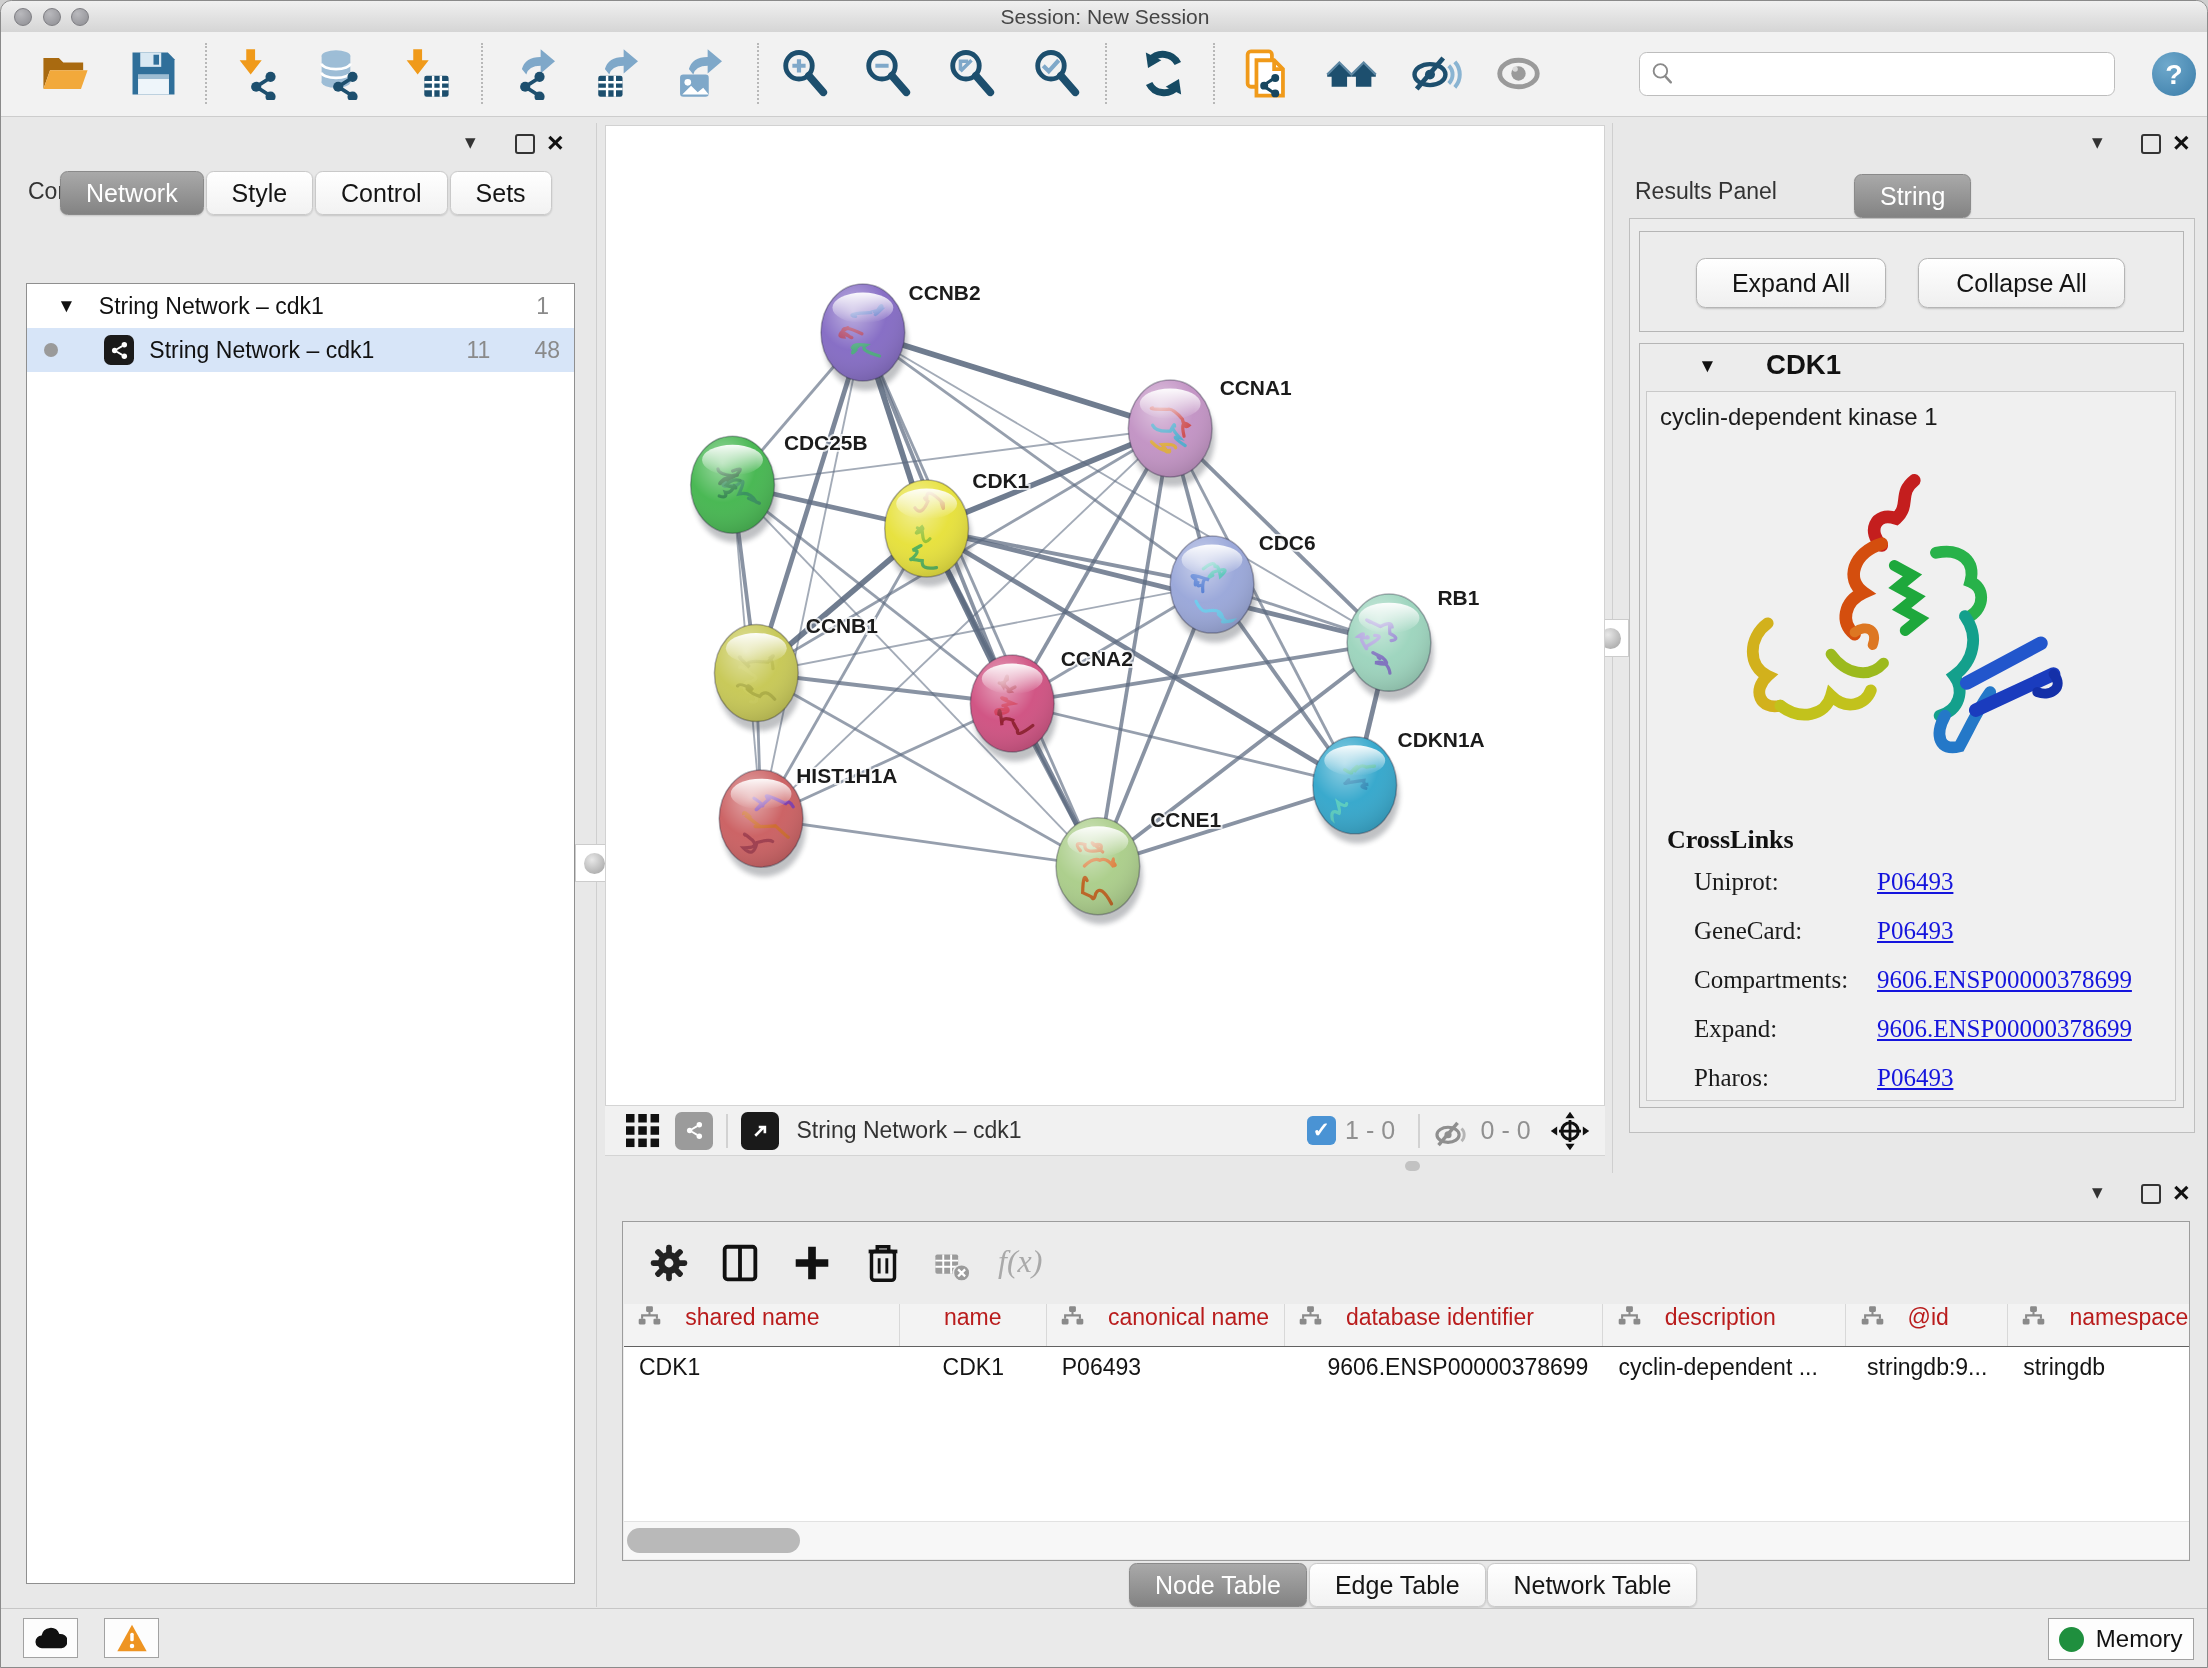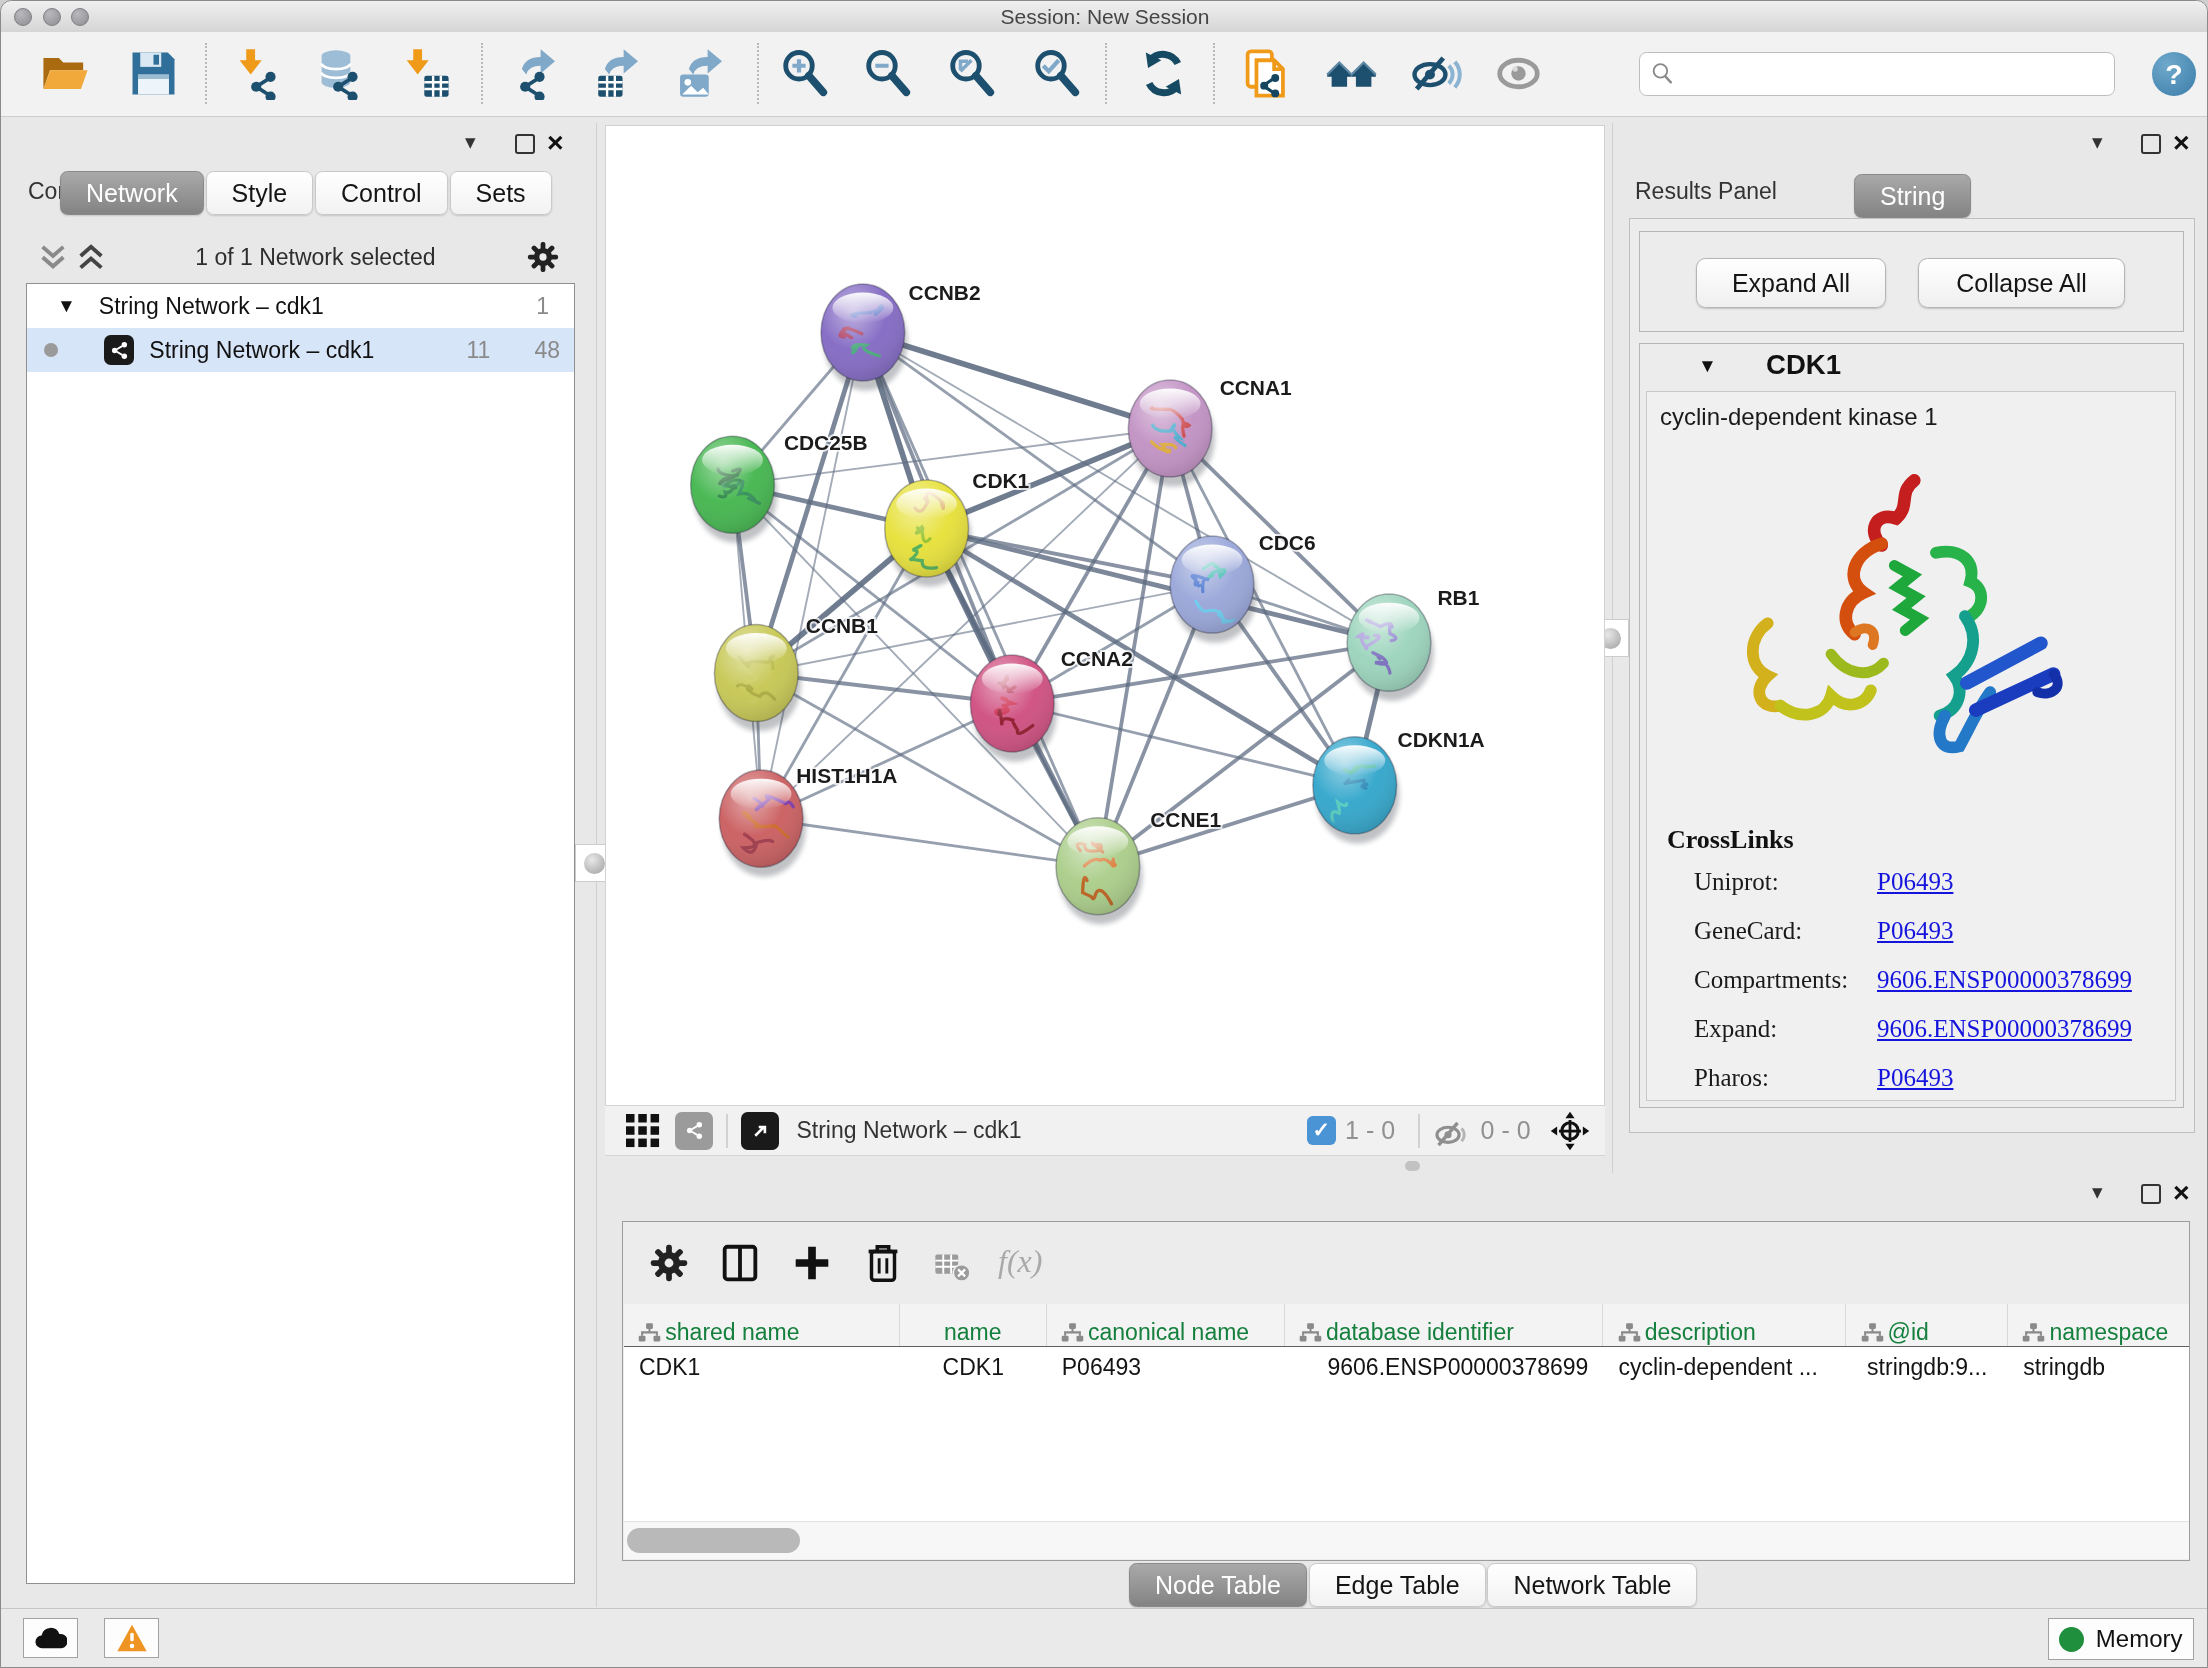--- a/index.html
+++ b/index.html
@@ -75,21 +75,21 @@
   .xlrow{display:flex;height:49px;align-items:center;font:25px "Liberation Serif",serif;color:#1a1a1a;}
   .xlrow .lab{width:183px;}
   .xlrow a{color:#1414dd;text-decoration:underline;}
   
   .tp-box{left:621px;top:1220px;width:1568px;height:340px;background:#ececec;border:1.9px solid #9c9c9c;box-sizing:border-box;}
   .tpi{position:absolute;top:1239px;width:46px;height:46px;}
   .tpi svg{width:100%;height:100%;}
   .fx{font:italic 32px "Liberation Serif",serif;color:#a9a9a9;}
   .tbl{left:623px;top:1303px;width:1565px;height:217px;background:#fff;overflow:hidden;}
   .tbl-head{display:flex;height:42px;background:#f3f3f3;border-bottom:1.9px solid #616161;width:1617px;}
-  .th{display:flex;align-items:flex-end;gap:3px;font-size:23px;color:#15803d;box-sizing:border-box;
+  .th{display:flex;align-items:flex-start;gap:23px;font-size:23px;color:#b91c1c;box-sizing:border-box;
       border-right:1px solid #d8d8d8;padding-left:13.3px;white-space:nowrap;overflow:hidden;}
   .th.center{justify-content:center;padding-left:0;}
   .th-ic{width:25px;height:25px;flex:0 0 25px;}
   .th-ic svg{width:100%;height:100%;}
   .tbl-row{display:flex;height:40px;width:1617px;font-size:23px;color:#141414;}
   .td{line-height:40px;box-sizing:border-box;padding:0 15px;white-space:nowrap;overflow:hidden;}
   .tbl-scroll{left:623px;top:1520px;width:1565px;height:38px;background:#f7f7f7;border-top:1px solid #e2e2e2;box-sizing:border-box;}
   .thumb{left:626px;top:1527px;width:173px;height:25px;border-radius:12.4px;background:#b9b9b9;}
   
   .statusbar{left:0;top:1607px;width:2208px;height:61px;background:#eaeaea;border-top:1px solid #c6c6c6;box-sizing:border-box;}
@@ -253,39 +253,20 @@
   <div class="abs phead" style="left:27px;top:129px">Control Panel</div>
   <span class="abs hbtn-min" style="left:464px;top:129px">▾</span>
   <span class="abs hbtn-float" style="left:514px;top:133px"></span>
   <span class="abs hbtn-close" style="left:546px;top:131px">×</span>
   <div class="abs" style="left:59px;top:170px;display:flex" id="cp-tabs">
       <div class="tab sel">Network</div>
       <div class="tab">Style</div>
       <div class="tab">Control</div>
       <div class="tab">Sets</div>
     </div>
-  <div class="abs cp-sub">
-    <span class="chev" style="margin-left:11.4px"><svg viewBox="0 0 24 22">
-          <path d="M4 3l8 7 8-7M4 11l8 7 8-7" stroke="#8a8a8a" stroke-width="3" fill="none"></path>
-        </svg></span>
-    <span class="chev" style="margin-left:5.7px"><svg viewBox="0 0 24 22">
-          <path d="M4 10l8-7 8 7M4 19l8-7 8 7" stroke="#444" stroke-width="3" fill="none"></path>
-        </svg></span>
-    <span class="cp-status">1 of 1 Network selected</span>
-    <span class="gearbtn" style="margin-right:13.3px"><svg viewBox="0 0 48 48">
-          <g fill="#222">
-            <rect x="21" y="5" width="6" height="38" rx="2.5"></rect>
-            <rect x="21" y="5" width="6" height="38" rx="2.5" transform="rotate(45 24 24)"></rect>
-            <rect x="21" y="5" width="6" height="38" rx="2.5" transform="rotate(90 24 24)"></rect>
-            <rect x="21" y="5" width="6" height="38" rx="2.5" transform="rotate(135 24 24)"></rect>
-            <circle cx="24" cy="24" r="11.5"></circle>
-          </g>
-          <circle cx="24" cy="24" r="4.6" fill="#ececec"></circle>
-        </svg></span>
-  </div>
   <div class="abs cp-list">
     <div class="trow">
       <span class="expander" style="margin-left:30px">▼</span>
       <span style="margin-left:23px">String Network – cdk1</span>
       <span style="flex:1"></span>
       <span class="tcount" style="margin-right:25px">1</span>
     </div>
     <div class="trow sel">
       <span class="dot" style="margin-left:17px"></span>
       <span class="badge" style="margin-left:46px">

